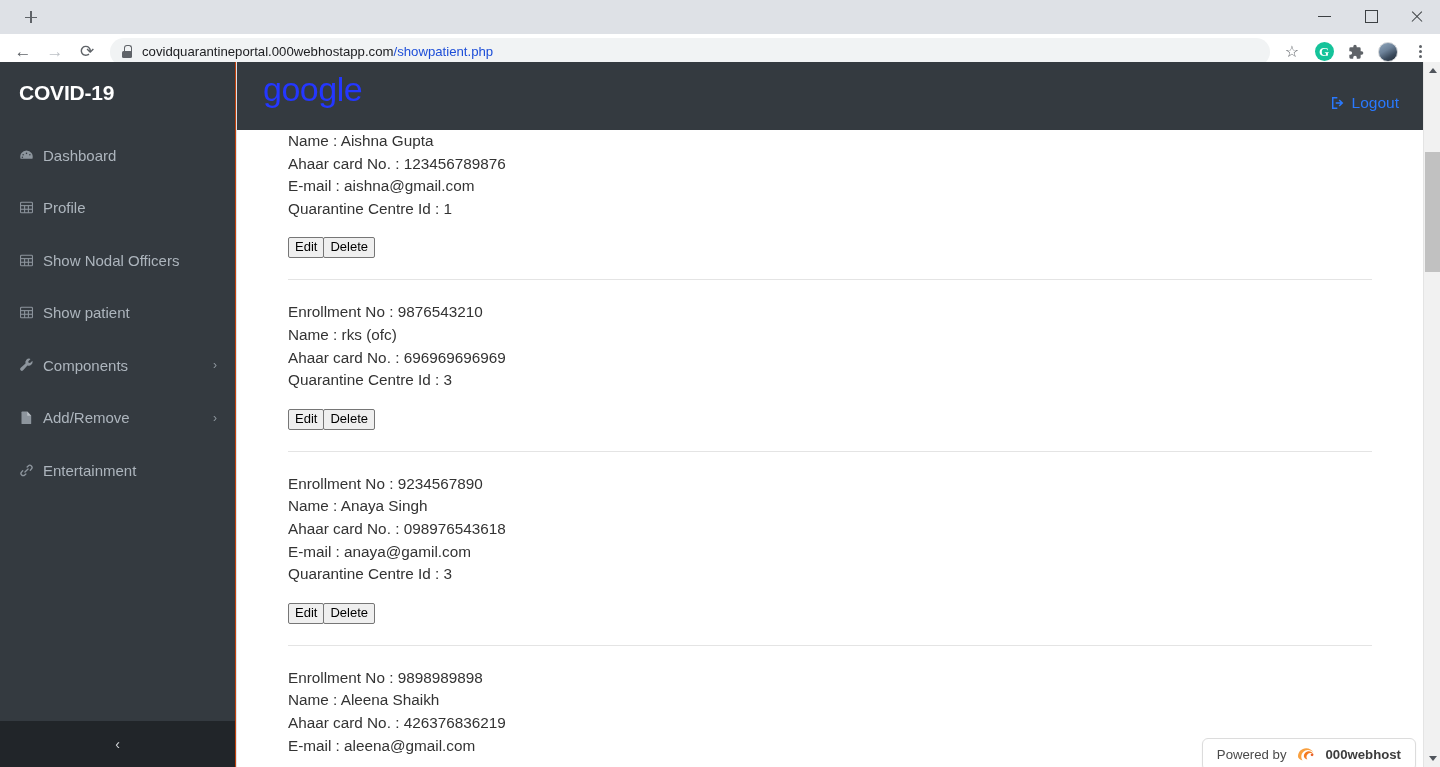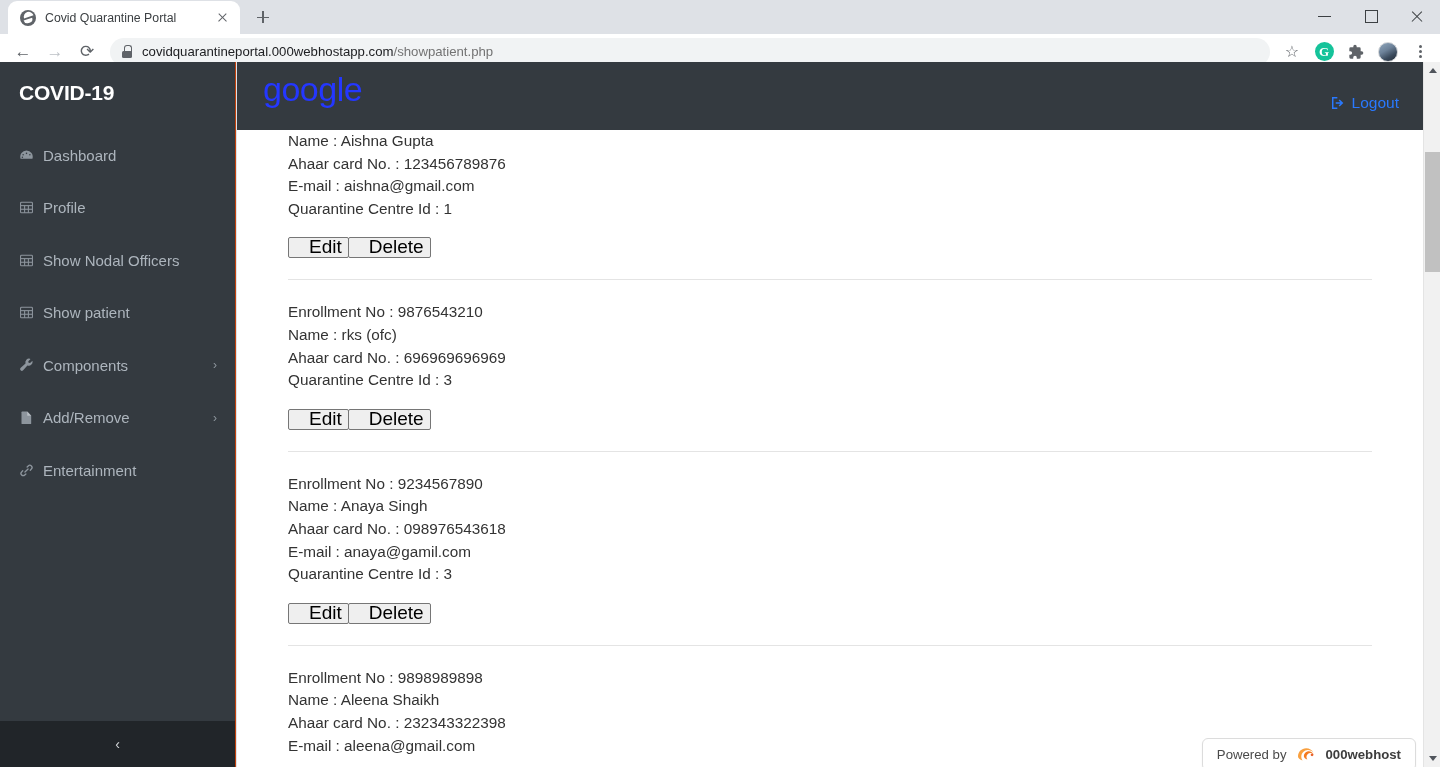--- a/index.html
+++ b/index.html
@@ -112,21 +112,21 @@
   }
   .lock-icon::before {
     content:""; position:absolute; left:0; bottom:0; width:10px; height:7px;
     background:#5f6368; border-radius:1.5px;
   }
   .lock-icon::after {
     content:""; position:absolute; left:2px; top:0; width:6px; height:7px;
     border:1.5px solid #5f6368; border-bottom:none; border-radius: 3px 3px 0 0;
   }
   .url { font-size: 13.2px; color:#202124; white-space: nowrap; }
-  .url .dim { color:#737373; }
+  .url .dim { color:#1d4ed8; }
   .tb-icons { display:flex; align-items:center; gap: 4px; flex: 0 0 auto; }
   .tb-icon {
     width: 28px; height: 28px; border-radius: 50%;
     display:flex; align-items:center; justify-content:center;
     cursor:pointer; position:relative;
   }
   .star-icon { font-size: 16px; color:#5f6368; line-height:1; }
   .grammarly {
     width: 19px; height: 19px; border-radius:50%;
     background:#15c39a; color:#fff; font-size:13px; font-weight:bold;
@@ -212,26 +212,26 @@
     font-size: 15.3px;
     overflow:hidden;
   }
   .rec {
     padding: 0 51px;
   }
   .rec-line { line-height: 22.6px; white-space: nowrap; }
   .rec-actions { margin-top: 17px; display:flex; }
   .btn {
     font-family:"Liberation Sans", sans-serif;
-    font-size: 19px;
+    font-size: 13px;
     color:#000000;
     background:#efefef;
     border: 1px solid #767676;
     border-radius: 2px;
-    padding: 1px 6px 2px 20px;
+    padding: 1px 6px 2px 6px;
     cursor:pointer;
     line-height: 16px;
   }
   .btn + .btn { margin-left: -1px; }
   .divider {
     margin: 21px 51px 0 51px;
     border: none; border-top: 1px solid #e4e4e4;
   }
   .rec-gap { height: 21px; }
 
@@ -269,25 +269,20 @@
     position:absolute; left:1px; width:15px;
     background:#c1c1c1; border-radius: 0px; cursor:pointer;
   }
 </style>
 </head>
 <body>
 
 <div class="browser">
 
   <div class="tabstrip">
-    <div class="tab">
-      <span class="tab-favicon"></span>
-      <span class="tab-title">Covid Quarantine Portal</span>
-      <span class="tab-close"></span>
-    </div>
     <div class="newtab"></div>
 
     <div class="wincontrols">
       <div class="wc wc-min"></div>
       <div class="wc wc-max"></div>
       <div class="wc wc-close"></div>
     </div>
   </div>
 
   <div class="toolbar">
@@ -470,21 +465,21 @@
             <button class="btn">Edit</button>
             <button class="btn">Delete</button>
           </div>
         </div>
         <hr class="divider">
         <div class="rec-gap"></div>
 
         <div class="rec">
           <div class="rec-line">Enrollment No : 9898989898</div>
           <div class="rec-line">Name : Aleena Shaikh</div>
-          <div class="rec-line">Ahaar card No. : 232343322398</div>
+          <div class="rec-line">Ahaar card No. : 426376836219</div>
           <div class="rec-line">E-mail : aleena@gmail.com</div>
 
         </div>
 
       </section>
 
       <div class="wh-badge">
         <span>Powered by</span>
         <svg class="wh-logo" viewBox="0 0 32 26">
           <path d="M3 16c0-7 5.5-12.5 12.5-12.5 5 0 9 2.5 11 6.3-2-2.3-5-3.8-8.4-3.8C12.8 6 8 10.6 8 16.3c0 2.2.7 4.2 1.9 5.9C5.9 20.8 3 18.7 3 16z" fill="#f9a03f"></path>

